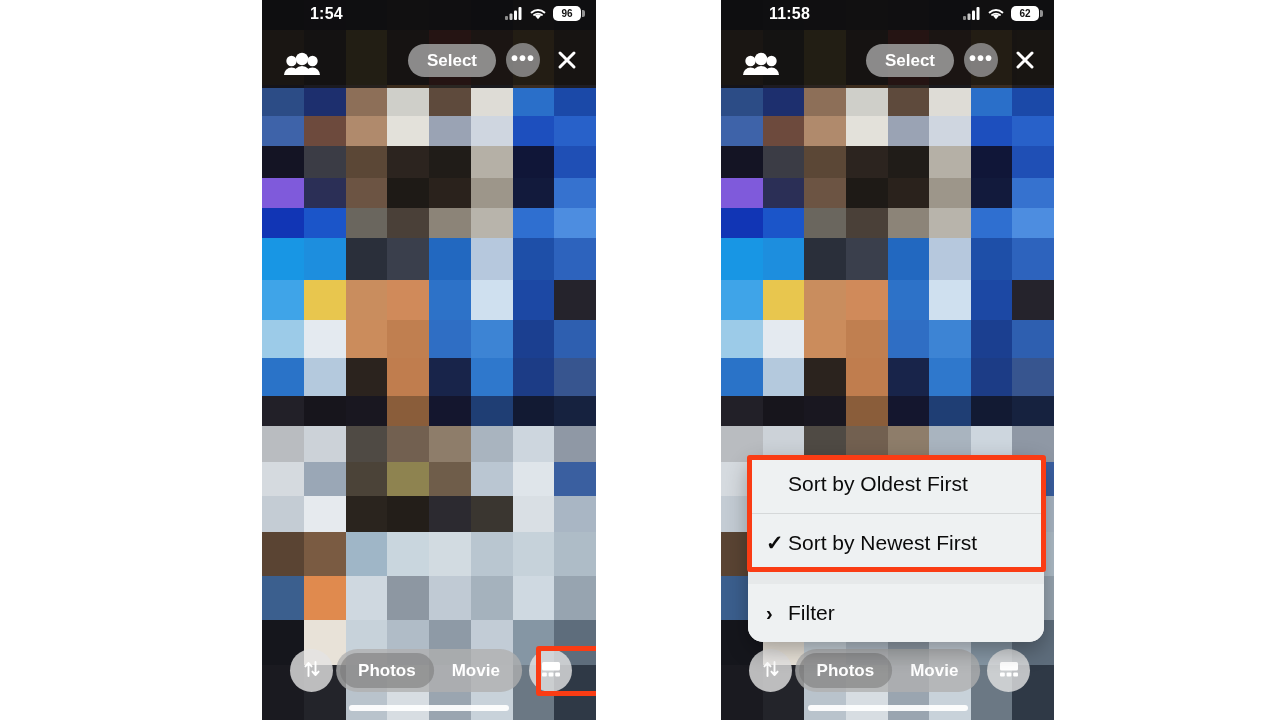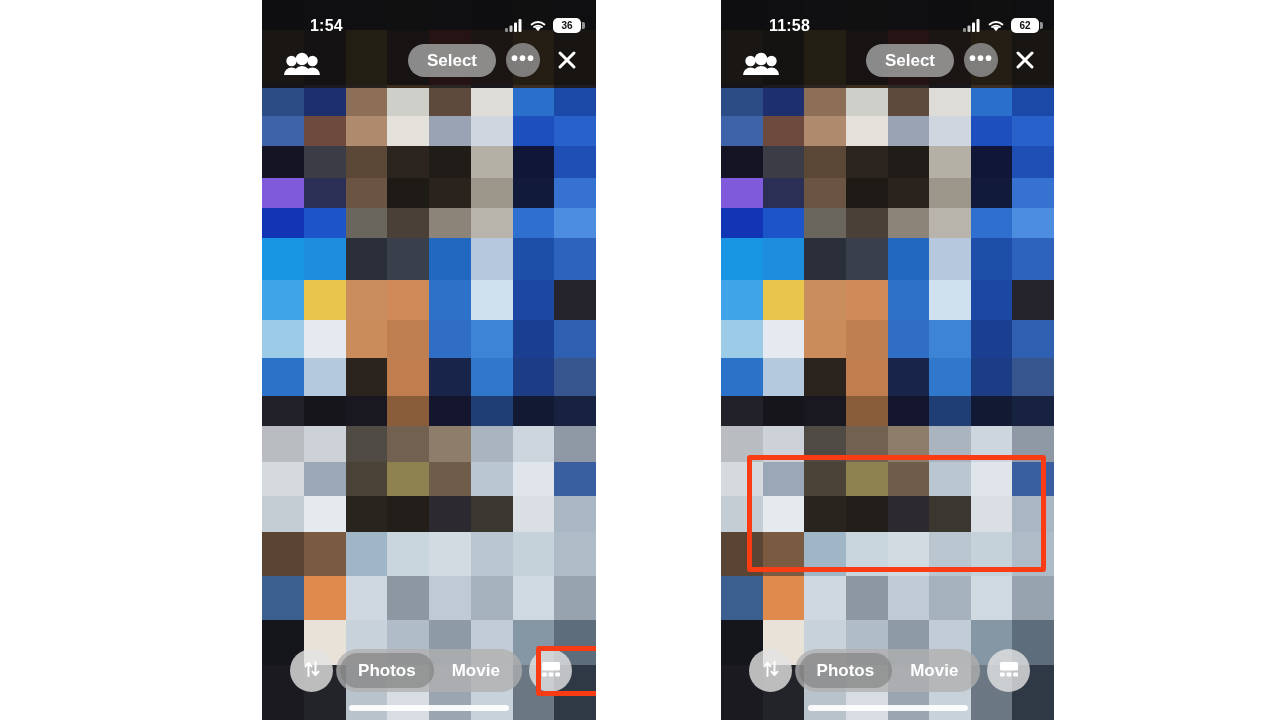--- a/index.html
+++ b/index.html
@@ -52,21 +52,21 @@
   .topbar .faint {
     position: absolute;
     left: 0; right: 0; top: 30px; height: 55px;
     opacity: .20;
     display: flex;
   }
   .faint i { flex: 1; display: block; }
 
   .statusbar {
     position: absolute;
-    left: 0; right: 0; top: 12px;
+    left: 0; right: 0; top: 0;
     height: 30px;
     display: flex;
     align-items: center;
     z-index: 3;
   }
   .status-time {
     position: absolute;
     left: 48px;
     top: 5px;
     color: #fff;
@@ -496,21 +496,21 @@
             </svg>
           </span>
           <span class="ico-wifi">
             <svg width="18" height="13" viewBox="0 0 18 13">
               <path d="M9 12.2 L5.9 8.6 A4.9 4.9 0 0 1 12.1 8.6 Z" fill="#fff"></path>
               <path d="M2.6 5.4 A9.6 9.6 0 0 1 15.4 5.4" stroke="#fff" stroke-width="2" fill="none" stroke-linecap="round"></path>
               <path d="M5 8.0 A6.2 6.2 0 0 1 13 8.0" stroke="#fff" stroke-width="1.8" fill="none" stroke-linecap="round"></path>
             </svg>
           </span>
           <span class="batt">
-            <span>36</span>
+            <span>96</span>
           </span>
         </div>
       </div>
 
       <div class="navrow">
         <span class="people-icon">
           <svg width="36" height="28" viewBox="0 0 36 28">
             <circle cx="7.5" cy="13" r="5.2" fill="#fff"></circle>
             <circle cx="28.5" cy="13" r="5.2" fill="#fff"></circle>
             <circle cx="18" cy="11" r="6.2" fill="#fff"></circle>
@@ -804,20 +804,35 @@
             </div>
           <div class="circ-btn plain">
             <svg width="24" height="24" viewBox="0 0 24 24">
               <path d="M5 5 L19 19 M19 5 L5 19" stroke="#fff" stroke-width="3" stroke-linecap="round"></path>
             </svg>
           </div>
         </div>
       </div>
     </div>
 
+    <div class="ctxmenu">
+      <div class="ctx-item">
+        <span class="check"></span>
+        <span class="lbl">Sort by Oldest First</span>
+      </div>
+      <div class="ctx-item sep">
+        <span class="check">✓</span>
+        <span class="lbl">Sort by Newest First</span>
+      </div>
+      <div class="ctx-gap"></div>
+      <div class="ctx-item">
+        <span class="chev">›</span>
+        <span class="lbl">Filter</span>
+      </div>
+    </div>
 
     <div class="bottombar">
       <div class="sort-btn">
         <span>
           <svg width="20" height="20" viewBox="0 0 20 20">
             <path d="M6.5 17 L6.5 4 M6.5 4 L3.4 7.4 M6.5 4 L9.6 7.4" stroke="#fff" stroke-width="1.9" fill="none" stroke-linecap="round" stroke-linejoin="round"></path>
             <path d="M13.5 3 L13.5 16 M13.5 16 L10.4 12.6 M13.5 16 L16.6 12.6" stroke="#fff" stroke-width="1.9" fill="none" stroke-linecap="round" stroke-linejoin="round"></path>
           </svg>
         </span>
       </div>

